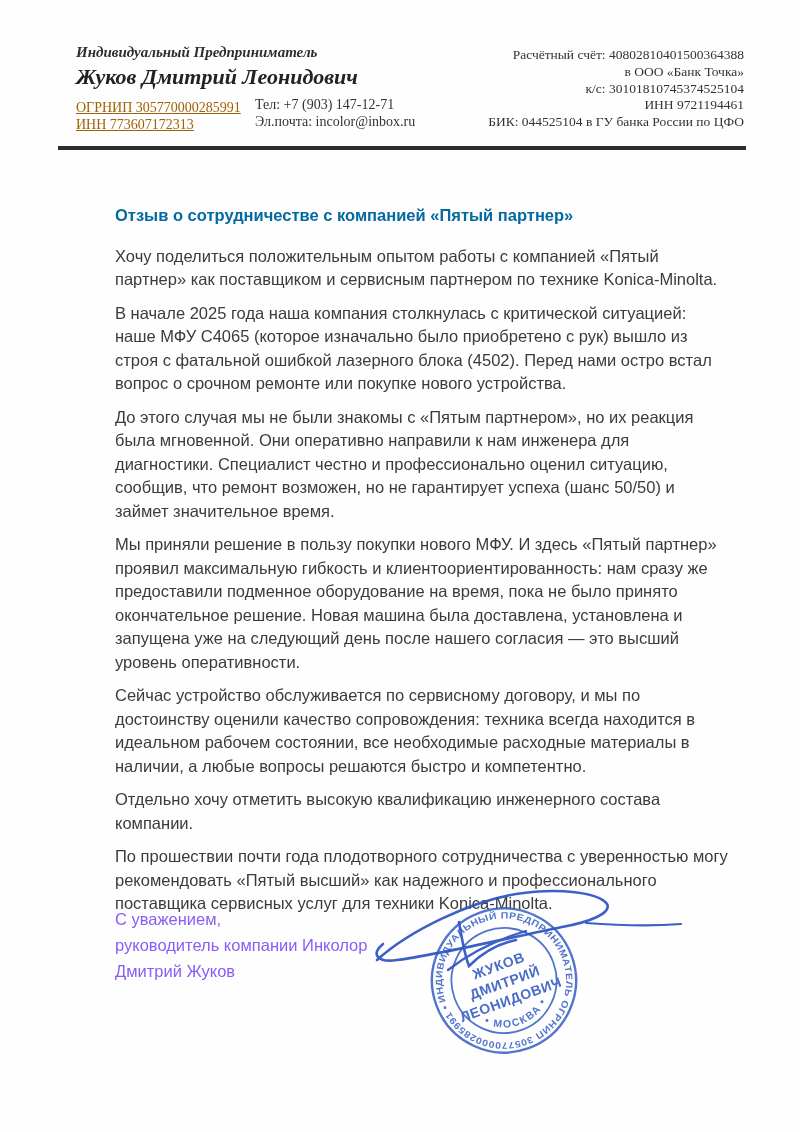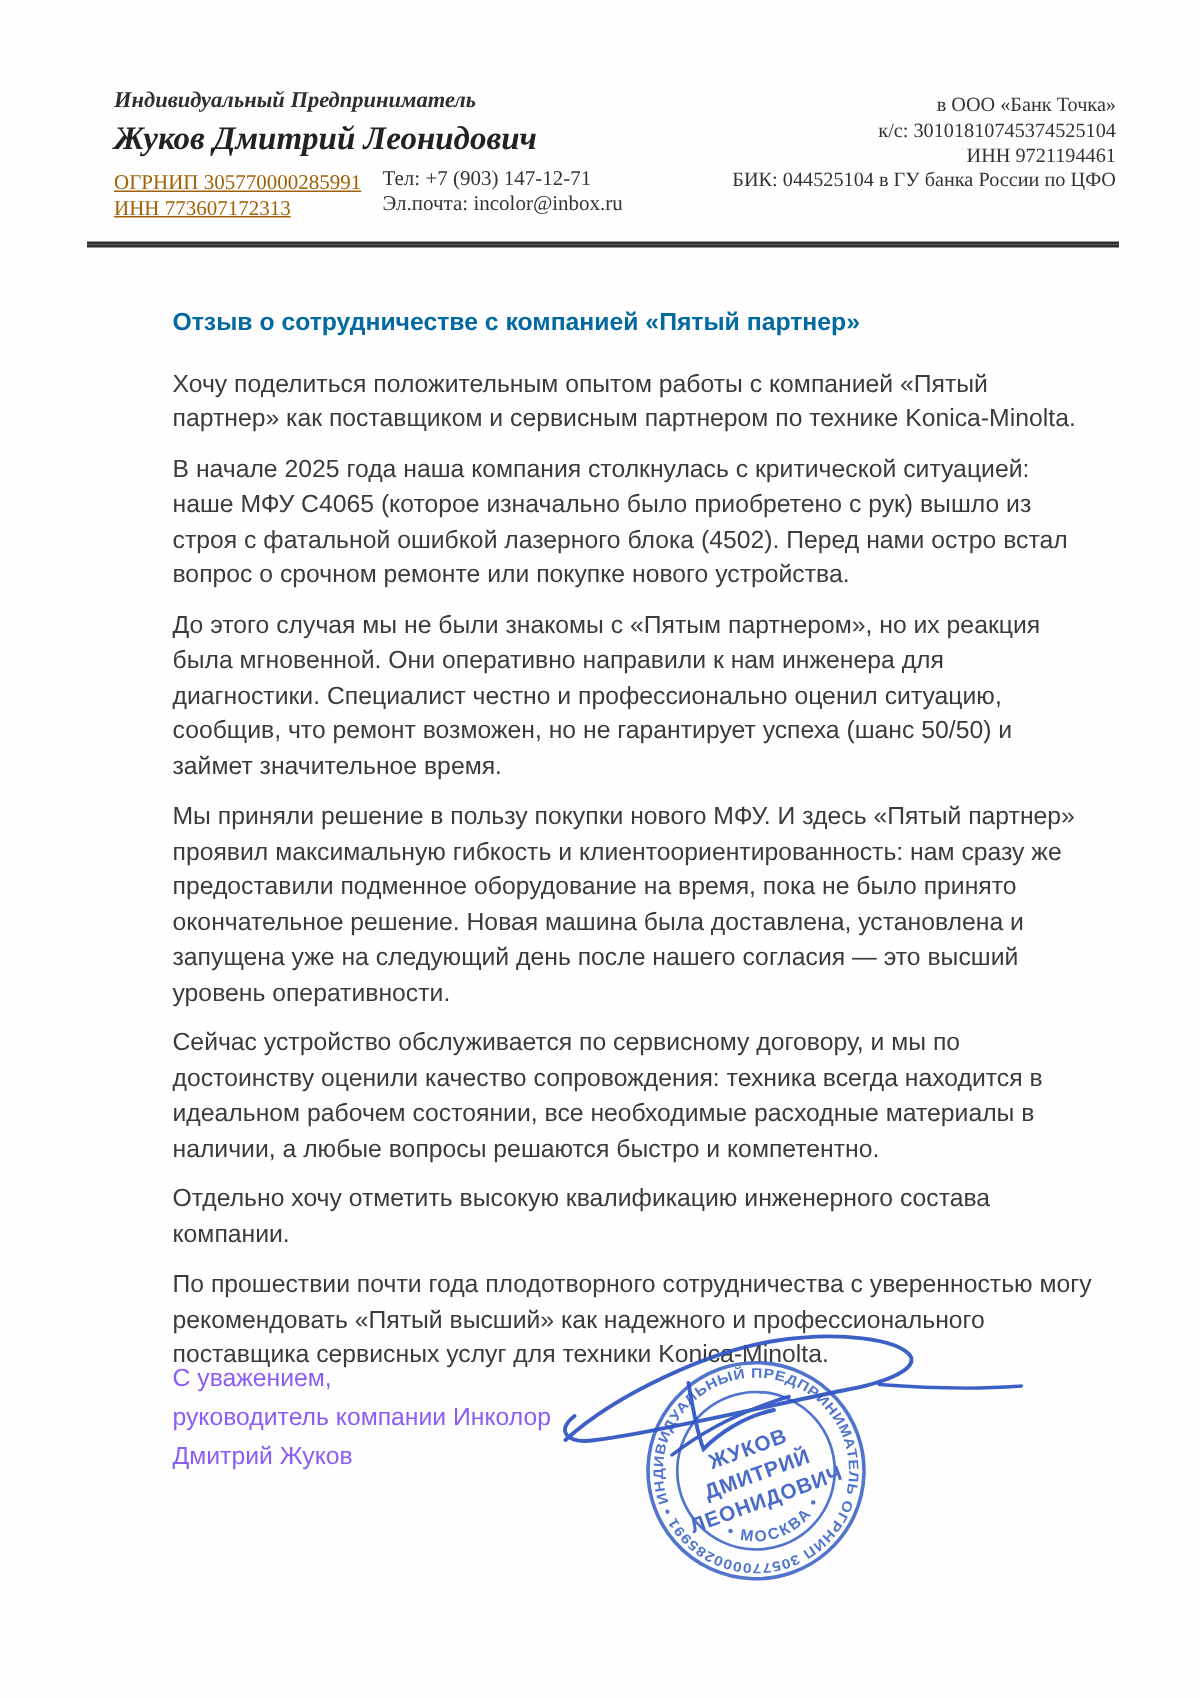--- a/index.html
+++ b/index.html
@@ -6,21 +6,21 @@
   html, body { background: #ffffff; }
   .page {
     position: relative;
     width: 800px;
     height: 1132px;
     background: #fefefe;
     overflow: hidden;
     font-family: "Liberation Sans", sans-serif;
   }
   
-  .letterhead { position: absolute; left: 0; top: 15px; width: 100%; height: 160px; color: #2b2b2b; }
+  .letterhead { position: absolute; left: 0; top: 0; width: 100%; height: 160px; color: #2b2b2b; }
   .lh-left { position: absolute; left: 76px; top: 44px; font-family: "Liberation Serif", serif; }
   .lh-ip { font-style: italic; font-weight: 700; font-size: 15px; color: #2e2e2e; }
   .lh-name { font-style: italic; font-weight: 700; font-size: 22px; margin-top: 3px; color: #222; text-align: right; }
   .lh-ids { margin-top: 9px; font-size: 14px; line-height: 17px; color: #a16207; text-decoration: underline; }
   .lh-center { position: absolute; left: 255px; top: 96px; font-family: "Liberation Serif", serif; font-size: 14px; line-height: 17px; color: #333; }
   .lh-right { position: absolute; right: 56px; top: 47px; text-align: right; font-family: "Liberation Serif", serif; font-size: 13.5px; line-height: 16.8px; color: #333; }
   .lh-rule { position: absolute; left: 58px; right: 54px; top: 146px; height: 4px; border-top: 2px solid #2d2d2d; border-bottom: 2px solid #2d2d2d; }
   
   .letter-body { position: absolute; left: 115px; top: 204px; width: 614px; font-size: 16.5px; line-height: 23.5px; color: #3b3b3b; }
   .letter-title { font-weight: 700; color: #0369a1; margin: 0 0 17px 0; }
@@ -46,20 +46,21 @@
       <div class="lh-ids">
         <div>ОГРНИП 305770000285991</div>
         <div>ИНН 773607172313</div>
       </div>
     </div>
     <div class="lh-center">
       <div>Тел: +7 (903) 147-12-71</div>
       <div>Эл.почта: incolor@inbox.ru</div>
     </div>
     <div class="lh-right">
+      <div>Расчётный счёт: 40802810401500364388</div>
       <div>в ООО «Банк Точка»</div>
       <div>к/с: 30101810745374525104</div>
       <div>ИНН 9721194461</div>
       <div>БИК: 044525104 в ГУ банка России по ЦФО</div>
     </div>
     <div class="lh-rule"></div>
   </div>
 
   <div class="letter-body">
     <div class="letter-title">Отзыв о сотрудничестве с компанией «Пятый  партнер»</div>

